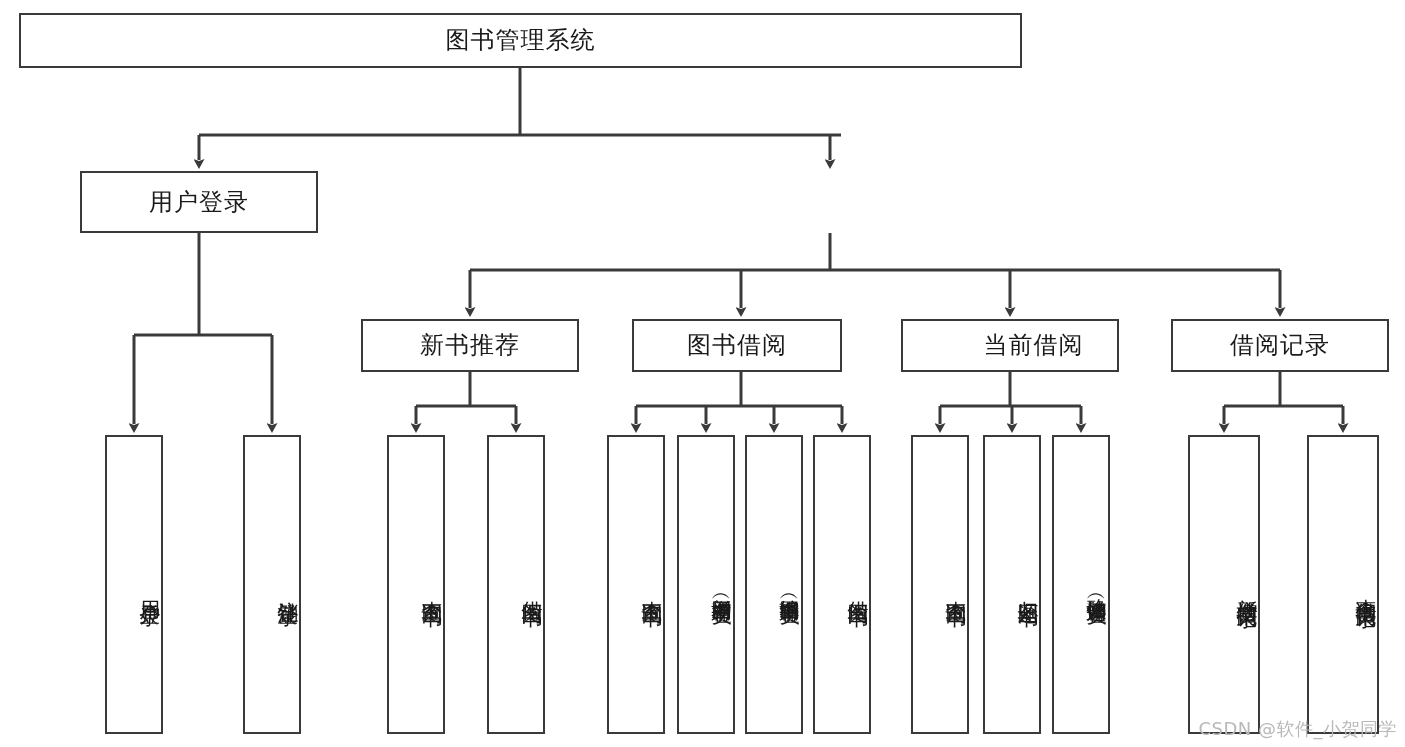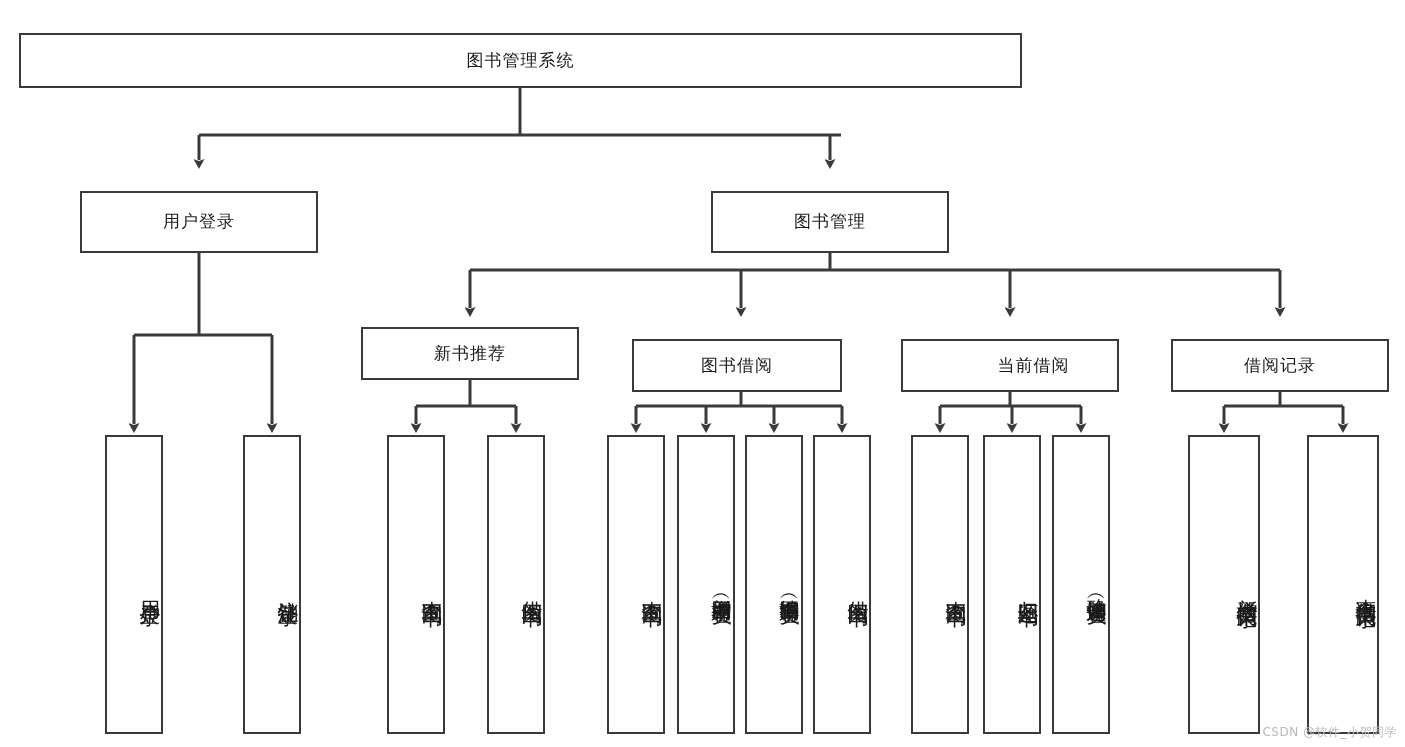--- a/index.html
+++ b/index.html
@@ -22,23 +22,22 @@
     box-sizing: border-box;
     border: 2.5px solid #3a3a3a;
     background: #ffffff;
     display: flex;
     align-items: center;
     justify-content: center;
     color: #1a1a1a;
     line-height: 1.12;
   }
   .node.h {
-    font-size: 17px;
+    font-size: 24px;
     letter-spacing: 1px;
-    margin-top: 20px;
   }
   .node.v {
     writing-mode: vertical-rl;
     text-orientation: upright;
     font-size: 21px;
     letter-spacing: 2px;
     padding-top: 6px;
     align-items: flex-start;
     justify-content: center;
   }
@@ -51,21 +50,21 @@
     left: 0;
     top: 0;
     width: 1405px;
     height: 747px;
     pointer-events: none;
   }
   .wm {
     position: absolute;
     right: 8px;
     bottom: 6px;
-    font-size: 12px;
+    font-size: 18px;
     color: #b9b9b9;
     letter-spacing: 0.5px;
     white-space: nowrap;
   }
 </style>
 </head>
 <body>
 
 <div id="canvas">
 
@@ -115,23 +114,22 @@
       <path d="M1280,372 L1280,406"></path>
       <path d="M1224,406 L1343,406"></path>
       <path d="M1224,406 L1224,424" marker-end="url(#arw)"></path>
       <path d="M1343,406 L1343,424" marker-end="url(#arw)"></path>
     </g>
   </svg>
 
   <div class="node h" style="left: 19px; top: 13px; width: 1003px; height: 55px;">图书管理系统</div>
 
   <div class="node h" style="left: 80px; top: 171px; width: 238px; height: 62px;">用户登录</div>
-  <div class="node h" style="left: 711px; top: 171px; width: 238px; height: 62px;">图书管理</div>
 
-  <div class="node h" style="left: 361px; top: 307px; width: 218px; height: 53px;">新书推荐</div>
+  <div class="node h" style="left: 361px; top: 319px; width: 218px; height: 53px;">新书推荐</div>
   <div class="node h" style="left: 632px; top: 319px; width: 210px; height: 53px;">图书借阅</div>
   <div class="node h" style="left: 901px; top: 319px; width: 218px; height: 53px; padding-left: 47px;">当前借阅</div>
   <div class="node h" style="left: 1171px; top: 319px; width: 218px; height: 53px; text-align: right;">借阅记录</div>
 
   <div class="node v" style="left: 105px; top: 435px; width: 58px; height: 299px;">用户登录</div>
   <div class="node v" style="left: 243px; top: 435px; width: 58px; height: 299px;">注销登录</div>
   <div class="node v" style="left: 387px; top: 435px; width: 58px; height: 299px;">查询图书</div>
   <div class="node v" style="left: 487px; top: 435px; width: 58px; height: 299px;">借阅图书</div>
   <div class="node v" style="left: 607px; top: 435px; width: 58px; height: 299px;">查询图书</div>
   <div class="node v tall" style="left: 677px; top: 435px; width: 58px; height: 299px;">新增图书（管理员）</div>

